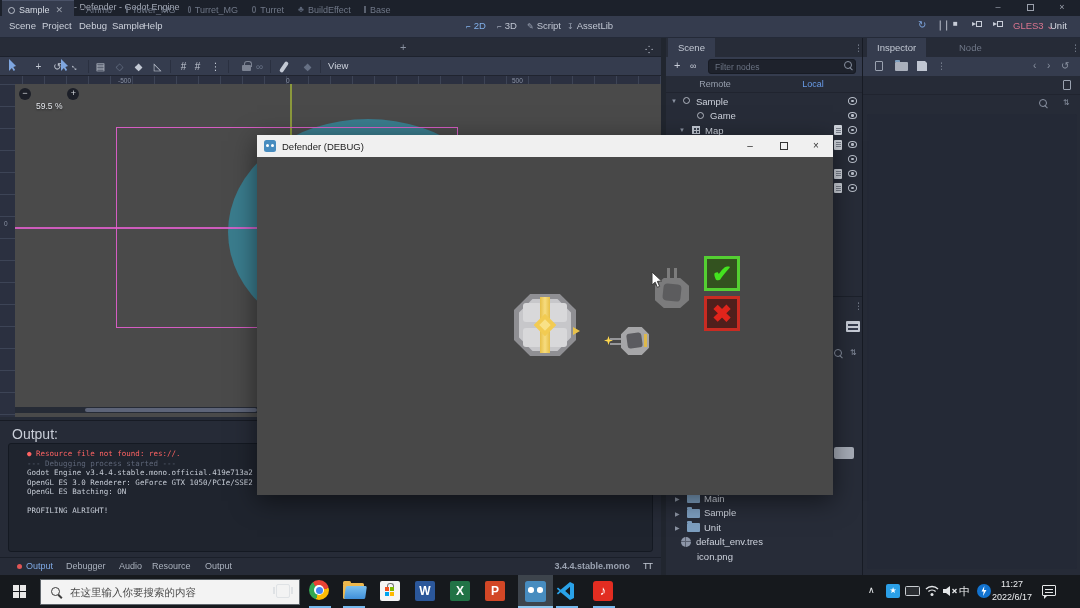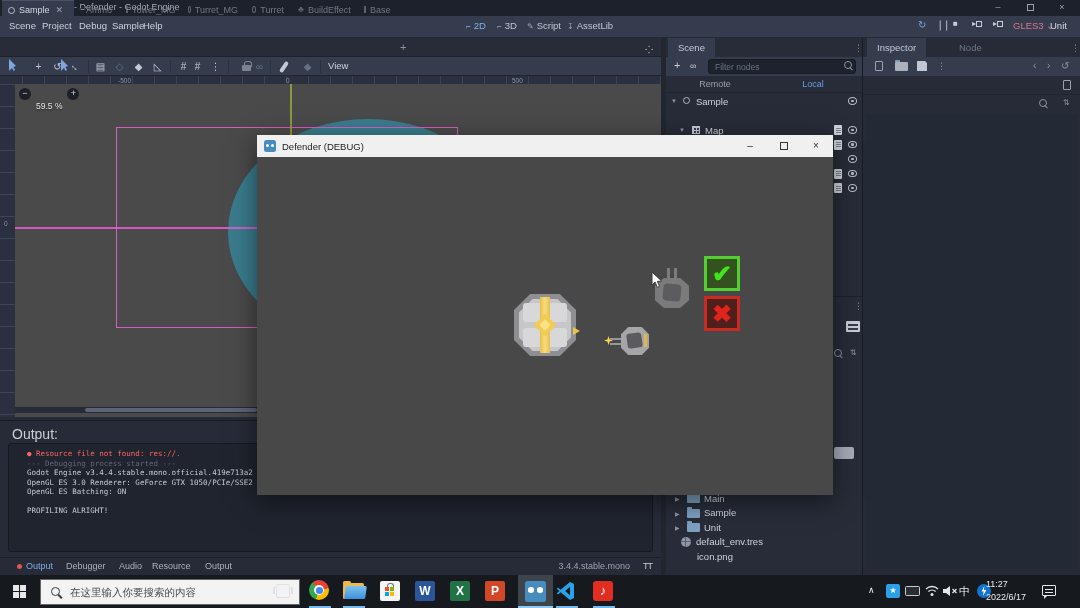--- a/index.html
+++ b/index.html
@@ -71,21 +71,21 @@
   .output-title { position:absolute; left:12px; top:5px; font-size:14px; color:#c9ced8; }
   .console { position:absolute; left:8px; top:22px; width:645px; height:109px; background:#1f242e; border:1px solid #141922; border-radius:3px; padding:5px 8px 0 18px; }
   .cline { font-family:"DejaVu Sans Mono", monospace; font-size:7.5px; line-height:9.5px; white-space:pre; color:#c6ccd6; }
   .cline.error { color:#ff6363; }
   .cline.muted { color:#5e6678; }
 
   .bottombar { left:0; top:557px; width:666px; height:18px; background:#262b37; border-top:1px solid #1a1f29; }
   .btab { position:absolute; top:3px; font-size:9px; color:#aab1bd; }
   .btab.active { color:#7fa9e4; }
   .err-dot { position:absolute; top:6px; width:5px; height:5px; border-radius:50%; background:#e05555; }
-  .version { position:absolute; top:3px; right:36px; font-size:9px; color:#9aa2b0; }
+  .version { position:absolute; top:3px; right:36px; font-size:9px; color:#9aa2b0;font-weight:bold; }
   .tt-ico { position:absolute; top:3px; right:14px; font-size:9px; color:#c3c9d4; letter-spacing:-1px; }
 
   
   .dock-sep-v { left:661px; top:38px; width:5px; height:537px; background:#21262f; }
   .scene-dock { left:666px; top:38px; width:196px; height:258px; background:#272c38; }
   .dock-tab { position:absolute; top:0; height:19px; padding:0 10px; line-height:19px; font-size:9.5px; color:#c3c9d4; background:#353c4e; }
   .dock-tab.ghost { background:transparent; color:#6f7787; }
   .dots-v { position:absolute; font-size:9px; color:#8b93a2; }
   .sd-toolbar { position:absolute; left:0; top:19px; width:196px; height:19px; background:#353c4e; }
   .sd-btn { position:absolute; top:2px; font-size:11px; color:#c8cdd8; }
@@ -171,21 +171,21 @@
   .explorer-ico:after { content:""; position:absolute; left:1.5px; top:3px; width:21px; height:13px; background:linear-gradient(180deg,#7cc1ef,#3f8fd9); border-radius:1.5px; transform:skewX(-8deg); }
   .office-ico { width:20px; height:20px; border-radius:2px; color:#fff; font-weight:bold; font-size:12px; text-align:center; line-height:20px; margin-top:1px; }
   .store-ico { position:relative; width:20px; height:20px; background:#f5f5f5; border-radius:2px; margin-top:1px; }
   .store-ico:before { content:""; position:absolute; left:5px; top:6px; width:4px; height:4px; background:#f25022; box-shadow:5px 0 0 #7fba00, 0 5px 0 #00a4ef, 5px 5px 0 #ffb900; }
   .store-ico:after { content:""; position:absolute; left:7px; top:2px; width:5px; height:3px; border:1.2px solid #777; border-bottom:none; border-radius:3px 3px 0 0; }
   .netease-ico { width:20px; height:20px; background:#e22d21; border-radius:3px; color:#fff; font-size:13px; text-align:center; line-height:19px; margin-top:1px; }
   .tray-txt { position:absolute; color:#e8eaec; font-size:10px; }
   .tray-badge { position:absolute; width:14px; height:14px; border-radius:2px; background:#2ba0e8; color:#fff; font-size:8px; text-align:center; line-height:14px; }
   .device-ico { position:absolute; width:15px; height:10px; border:1.2px solid #c9cdd1; border-radius:1.5px; background:#2a2d31; }
   .bolt { position:absolute; left:3.5px; top:2px; width:7px; height:10px; background:#fff; clip-path:polygon(55% 0,15% 55%,45% 55%,35% 100%,85% 40%,50% 40%); }
-  .clock { position:absolute; left:986px; top:3px; width:52px; color:#eceef0; font-size:9px; line-height:13px; }
+  .clock { position:absolute; left:986px; top:3px; width:52px; text-align:center; color:#eceef0; font-size:9px; line-height:13px; }
   .action-ico { position:absolute; left:1042px; top:10px; width:14px; height:11px; border:1.3px solid #e4e6e8; border-radius:1px; }
   .action-ico:before { content:""; position:absolute; left:2px; top:2.5px; width:8px; height:1.3px; background:#e4e6e8; box-shadow:0 3px 0 #e4e6e8; }
   .action-ico:after { content:""; position:absolute; left:1px; bottom:-3.5px; width:0; height:0; border-left:4px solid #e4e6e8; border-bottom:4px solid transparent; }
 </style>
 </head>
 <body>
 
 <div id="screen">
 
   <div class="abs win-titlebar">
@@ -345,20 +345,25 @@
       <div class="rl-btn" style="left:0">Remote</div>
       <div class="rl-btn active" style="left:98px">Local</div>
     </div>
 
     <div class="tree-row" style="top:56px">
       <span class="tr-arrow" style="left:5px">▼</span>
       <span class="circ-ico abs" style="left:17px;top:3px"></span>
       <span class="tr-label" style="left:30px">Sample</span>
       <span class="eye-ico" style="left:181px;top:1px"></span>
     </div>
+    <div class="tree-row" style="top:70.5px">
+      <span class="circ-ico abs" style="left:31px;top:3px"></span>
+      <span class="tr-label" style="left:44px">Game</span>
+      <span class="eye-ico" style="left:181px;top:1px"></span>
+    </div>
     <div class="tree-row" style="top:85px">
       <span class="tr-arrow" style="left:13px">▼</span>
       <span class="grid-ico abs" style="left:26px;top:2.5px"></span>
       <span class="tr-label" style="left:39px">Map</span>
       <span class="script-ico" style="left:168px;top:2px"></span>
       <span class="eye-ico" style="left:181px;top:1px"></span>
     </div>
 
     <div class="tree-row" style="top:99.5px">
       <span class="script-ico" style="left:168px;top:2px"></span>

